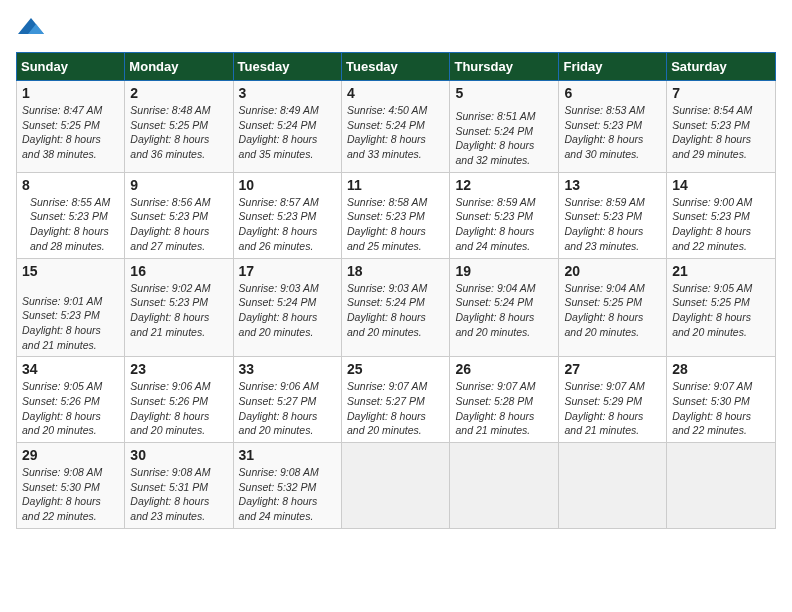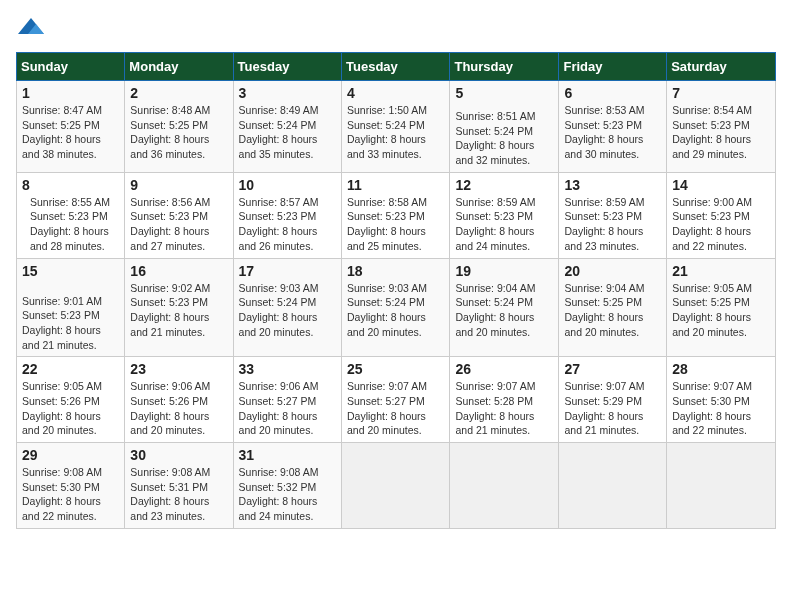--- a/index.html
+++ b/index.html
@@ -78,20 +78,21 @@
       font-size: 14px;
       font-weight: bold;
       color: #222;
       display: block;
       margin-bottom: 2px;
     }
     .day-info {
       font-size: 10.5px;
       color: #333;
       line-height: 1.4;
+      font-style: italic;
     }
     .empty-cell {
       background: #f0f0f0 !important;
     }
   </style>
 </head>
 <body>
 
 <div class="header-area">
   <div class="logo">
@@ -139,21 +140,21 @@
         </td>
         <td>
           <span class="day-number">3</span>
           <div class="day-info" style="white-space: pre-line;">Sunrise: 8:49 AM
 Sunset: 5:24 PM
 Daylight: 8 hours
 and 35 minutes.</div>
         </td>
         <td>
           <span class="day-number">4</span>
-          <div class="day-info" style="white-space: pre-line;">Sunrise: 1:50 AM
+          <div class="day-info" style="white-space: pre-line;">Sunrise: 4:50 AM
 Sunset: 5:24 PM
 Daylight: 8 hours
 and 33 minutes.</div>
         </td>
         <td>
           <span class="day-number">5</span>
           <div class="day-info" style="white-space: pre-line; margin-top: 8px;">Sunrise: 8:51 AM
 Sunset: 5:24 PM
 Daylight: 8 hours
 and 32 minutes.</div>
@@ -270,21 +271,21 @@
         <td>
           <span class="day-number">21</span>
           <div class="day-info" style="white-space: pre-line;">Sunrise: 9:05 AM
 Sunset: 5:25 PM
 Daylight: 8 hours
 and 20 minutes.</div>
         </td>
       </tr>
       <tr>
         <td>
-          <span class="day-number">22</span>
+          <span class="day-number">34</span>
           <div class="day-info" style="white-space: pre-line;">Sunrise: 9:05 AM
 Sunset: 5:26 PM
 Daylight: 8 hours
 and 20 minutes.</div>
         </td>
         <td>
           <span class="day-number">23</span>
           <div class="day-info" style="white-space: pre-line;">Sunrise: 9:06 AM
 Sunset: 5:26 PM
 Daylight: 8 hours

